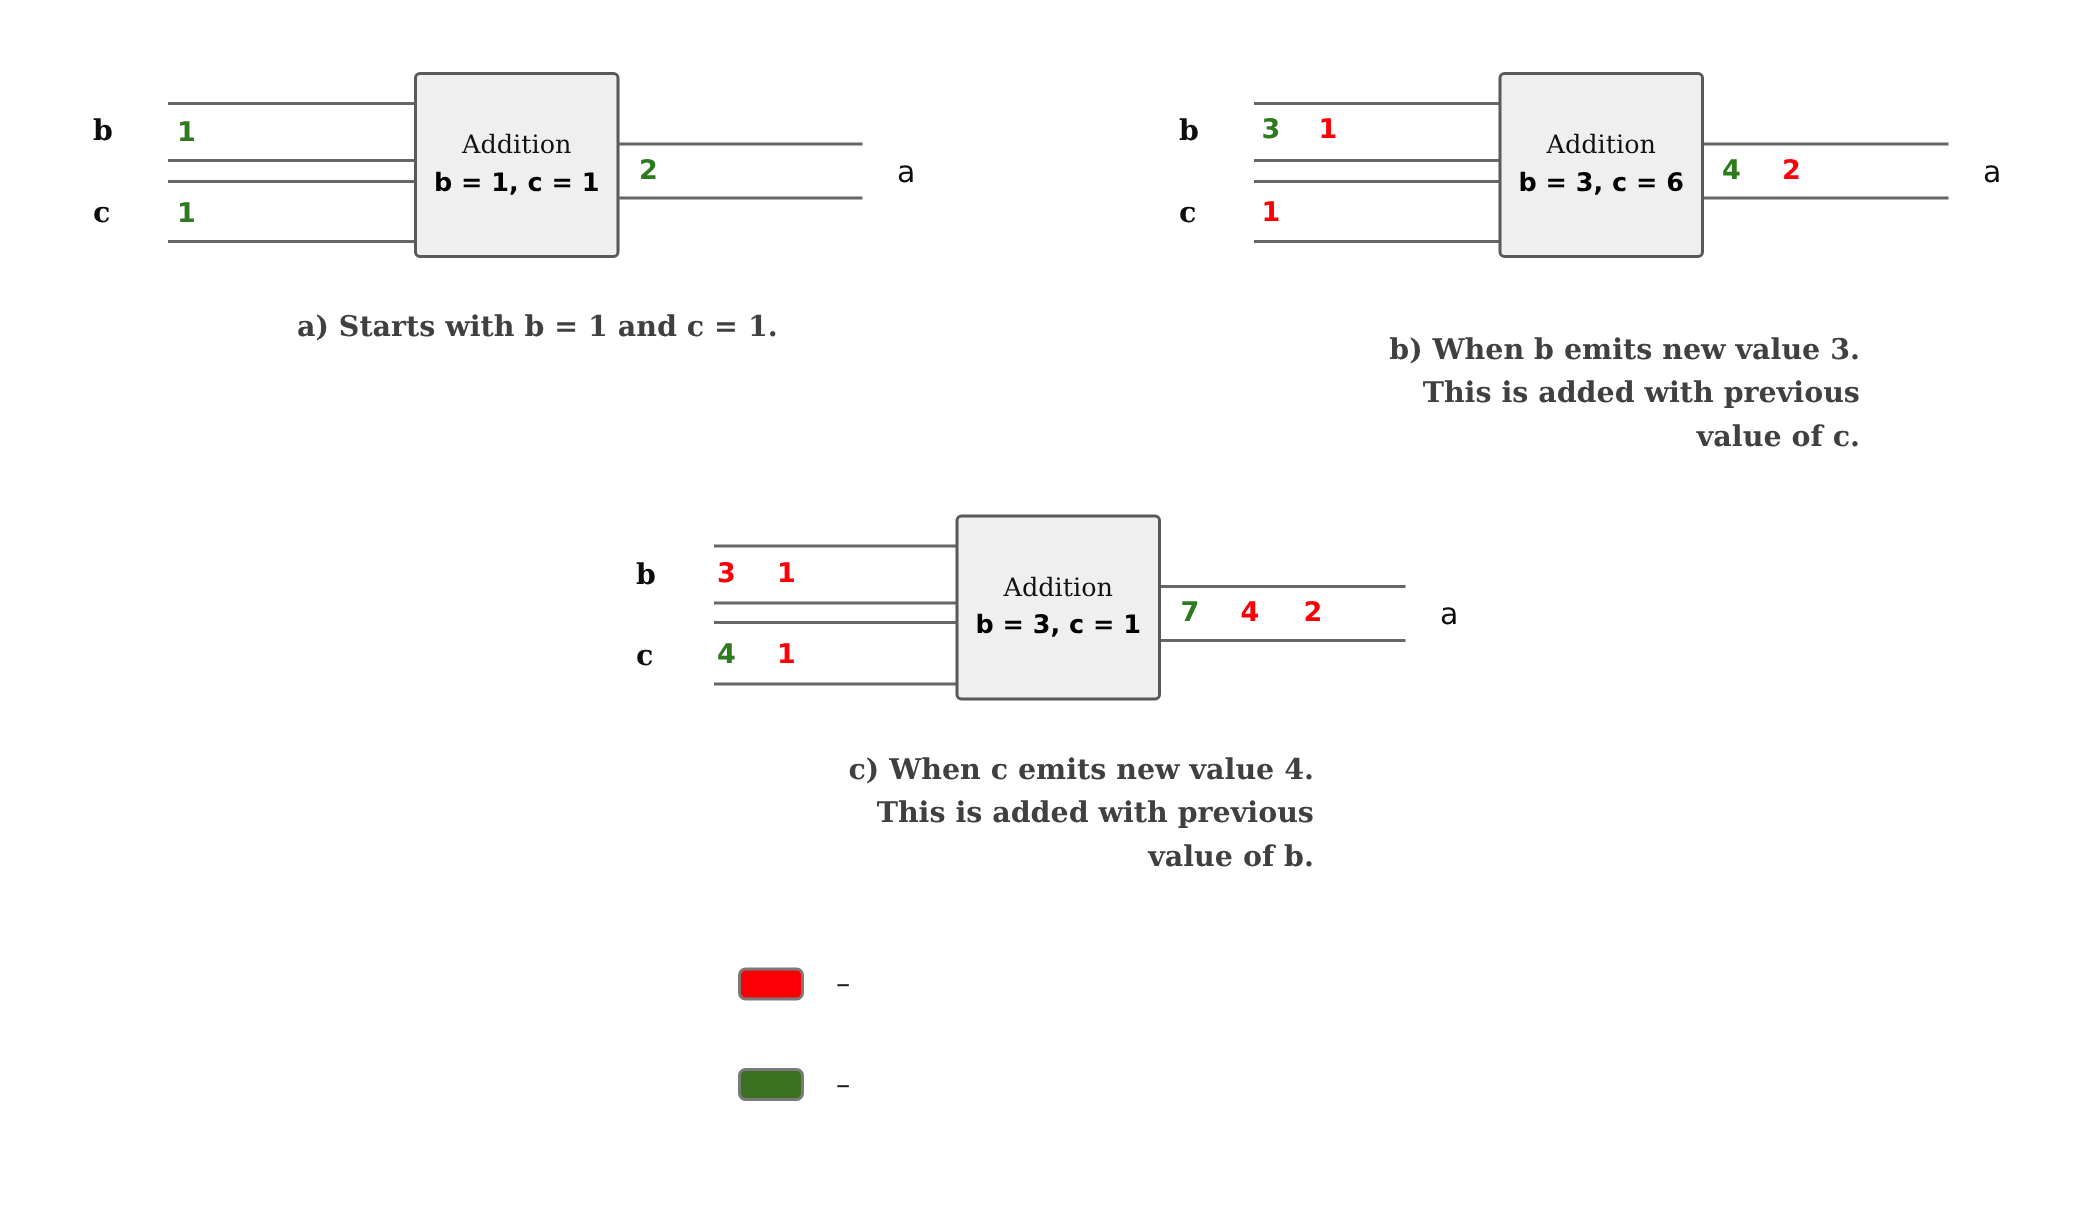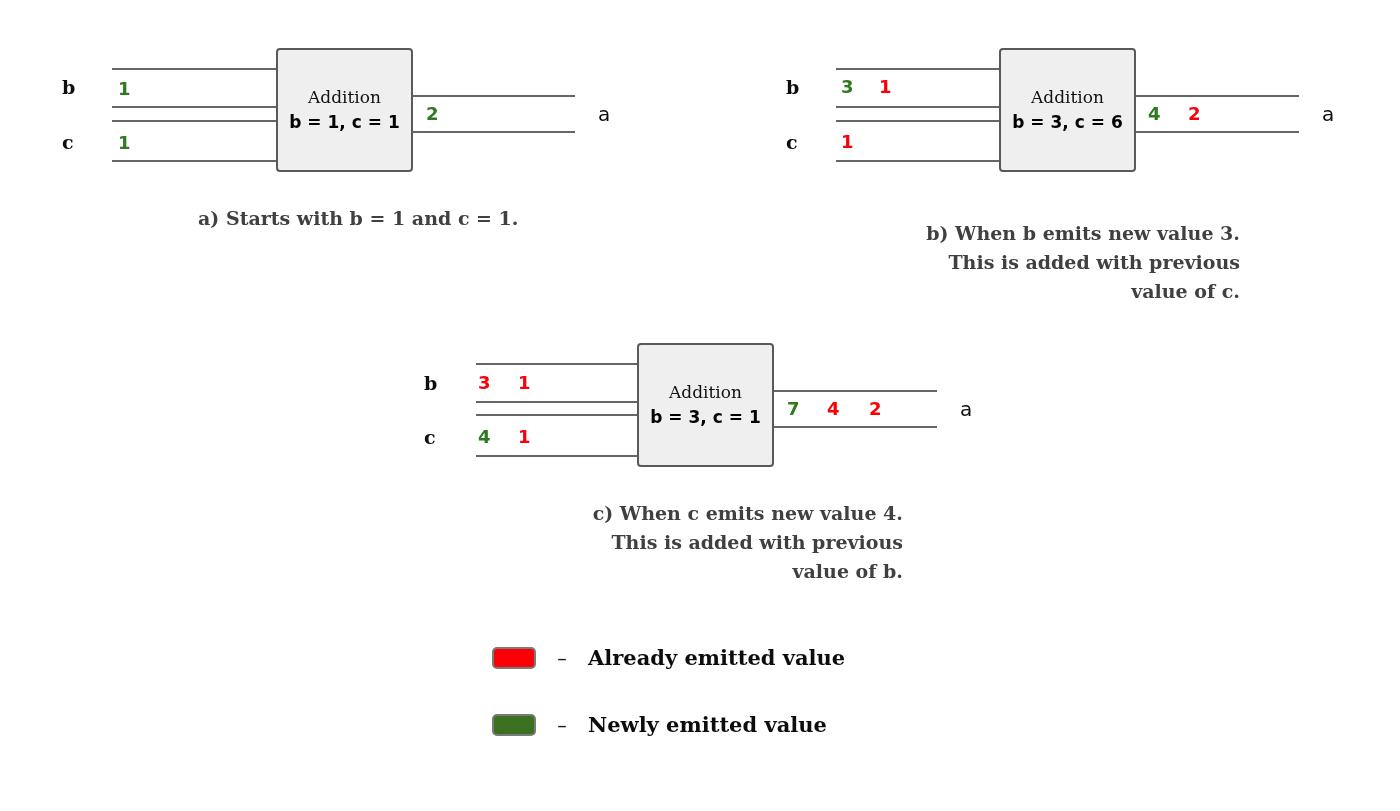--- a/index.html
+++ b/index.html
@@ -201,31 +201,29 @@
     <div class="proc-sub">b = 3, c = 1</div>
   </div>
 
   <div class="lane-line" style="left:774px; top:390px; width:163px;"></div>
   <div class="lane-line" style="left:774px; top:426px; width:163px;"></div>
   <div class="stream-label out" style="left:960px; top:399px;">a</div>
   <div class="token new" style="left:787px; top:400px;">7</div>
   <div class="token old" style="left:827px; top:400px;">4</div>
   <div class="token old" style="left:869px; top:400px;">2</div>
 
-  <div class="caption" style="left:558px; top:499px;margin-left:27px;">c) When c emits new value 4.
+  <div class="caption" style="left:558px; top:499px;">c) When c emits new value 4.
     This is added with previous
     value of b.</div>
 </div>
 
 <div class="legend" style="left:0; top:0; width:1400px; height:811px;">
 
   <div class="legend-row" style="left:492px; top:645px;">
     <span class="legend-swatch" style="background:#fb0007;"></span>
     <span class="legend-dash">–</span>
-    <span class="legend-text">Already emitted value</span>
   </div>
 
   <div class="legend-row" style="left:492px; top:712px;">
     <span class="legend-swatch" style="background:#3a7020;"></span>
     <span class="legend-dash">–</span>
-    <span class="legend-text">Newly emitted value</span>
   </div>
 </div>
 
 </body></html>

